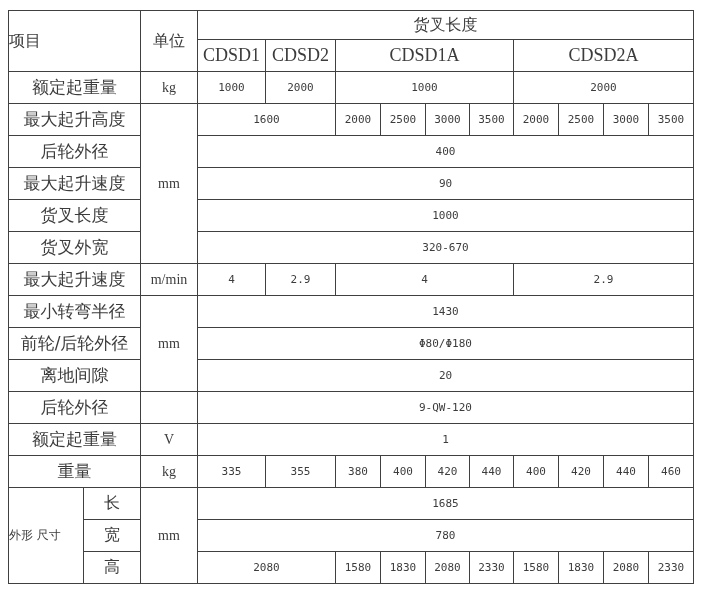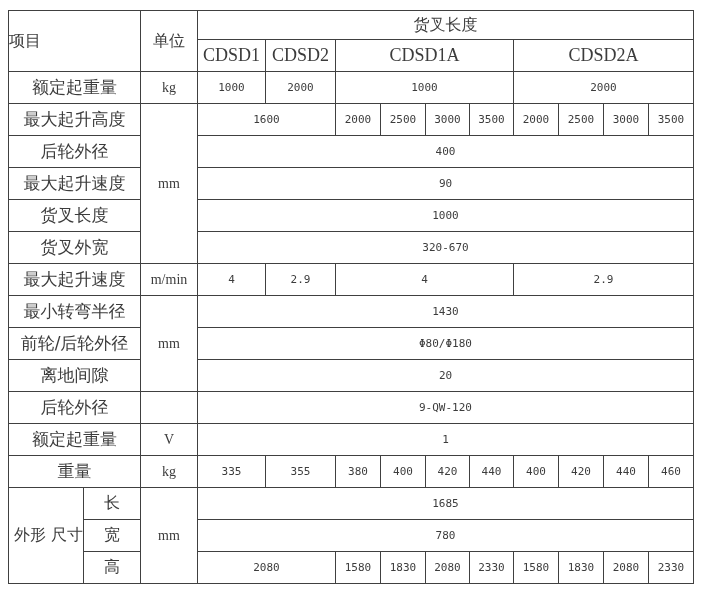--- a/index.html
+++ b/index.html
@@ -44,21 +44,21 @@
     font-family: Liberation Serif, serif;
     font-size: 18px; 
   }
   td.label {
     font-size: 17px; text-align: center; padding-left: 7px;
   }
   td.sublabel {
     font-size: 16px; text-align: center;
   }
   td.dim-label {
-    font-size: 16px; text-align: right;
+    font-size: 12px; text-align: left;
     white-space: pre-line; line-height: 1.55;
   }
   td.unit {
     font-family: Liberation Serif, serif;
     font-size: 14px; text-align: center;
   }
   td.value {
     font-family: "DejaVu Sans Mono", "Liberation Mono", monospace;
     font-size: 11px; text-align: center;
   }

